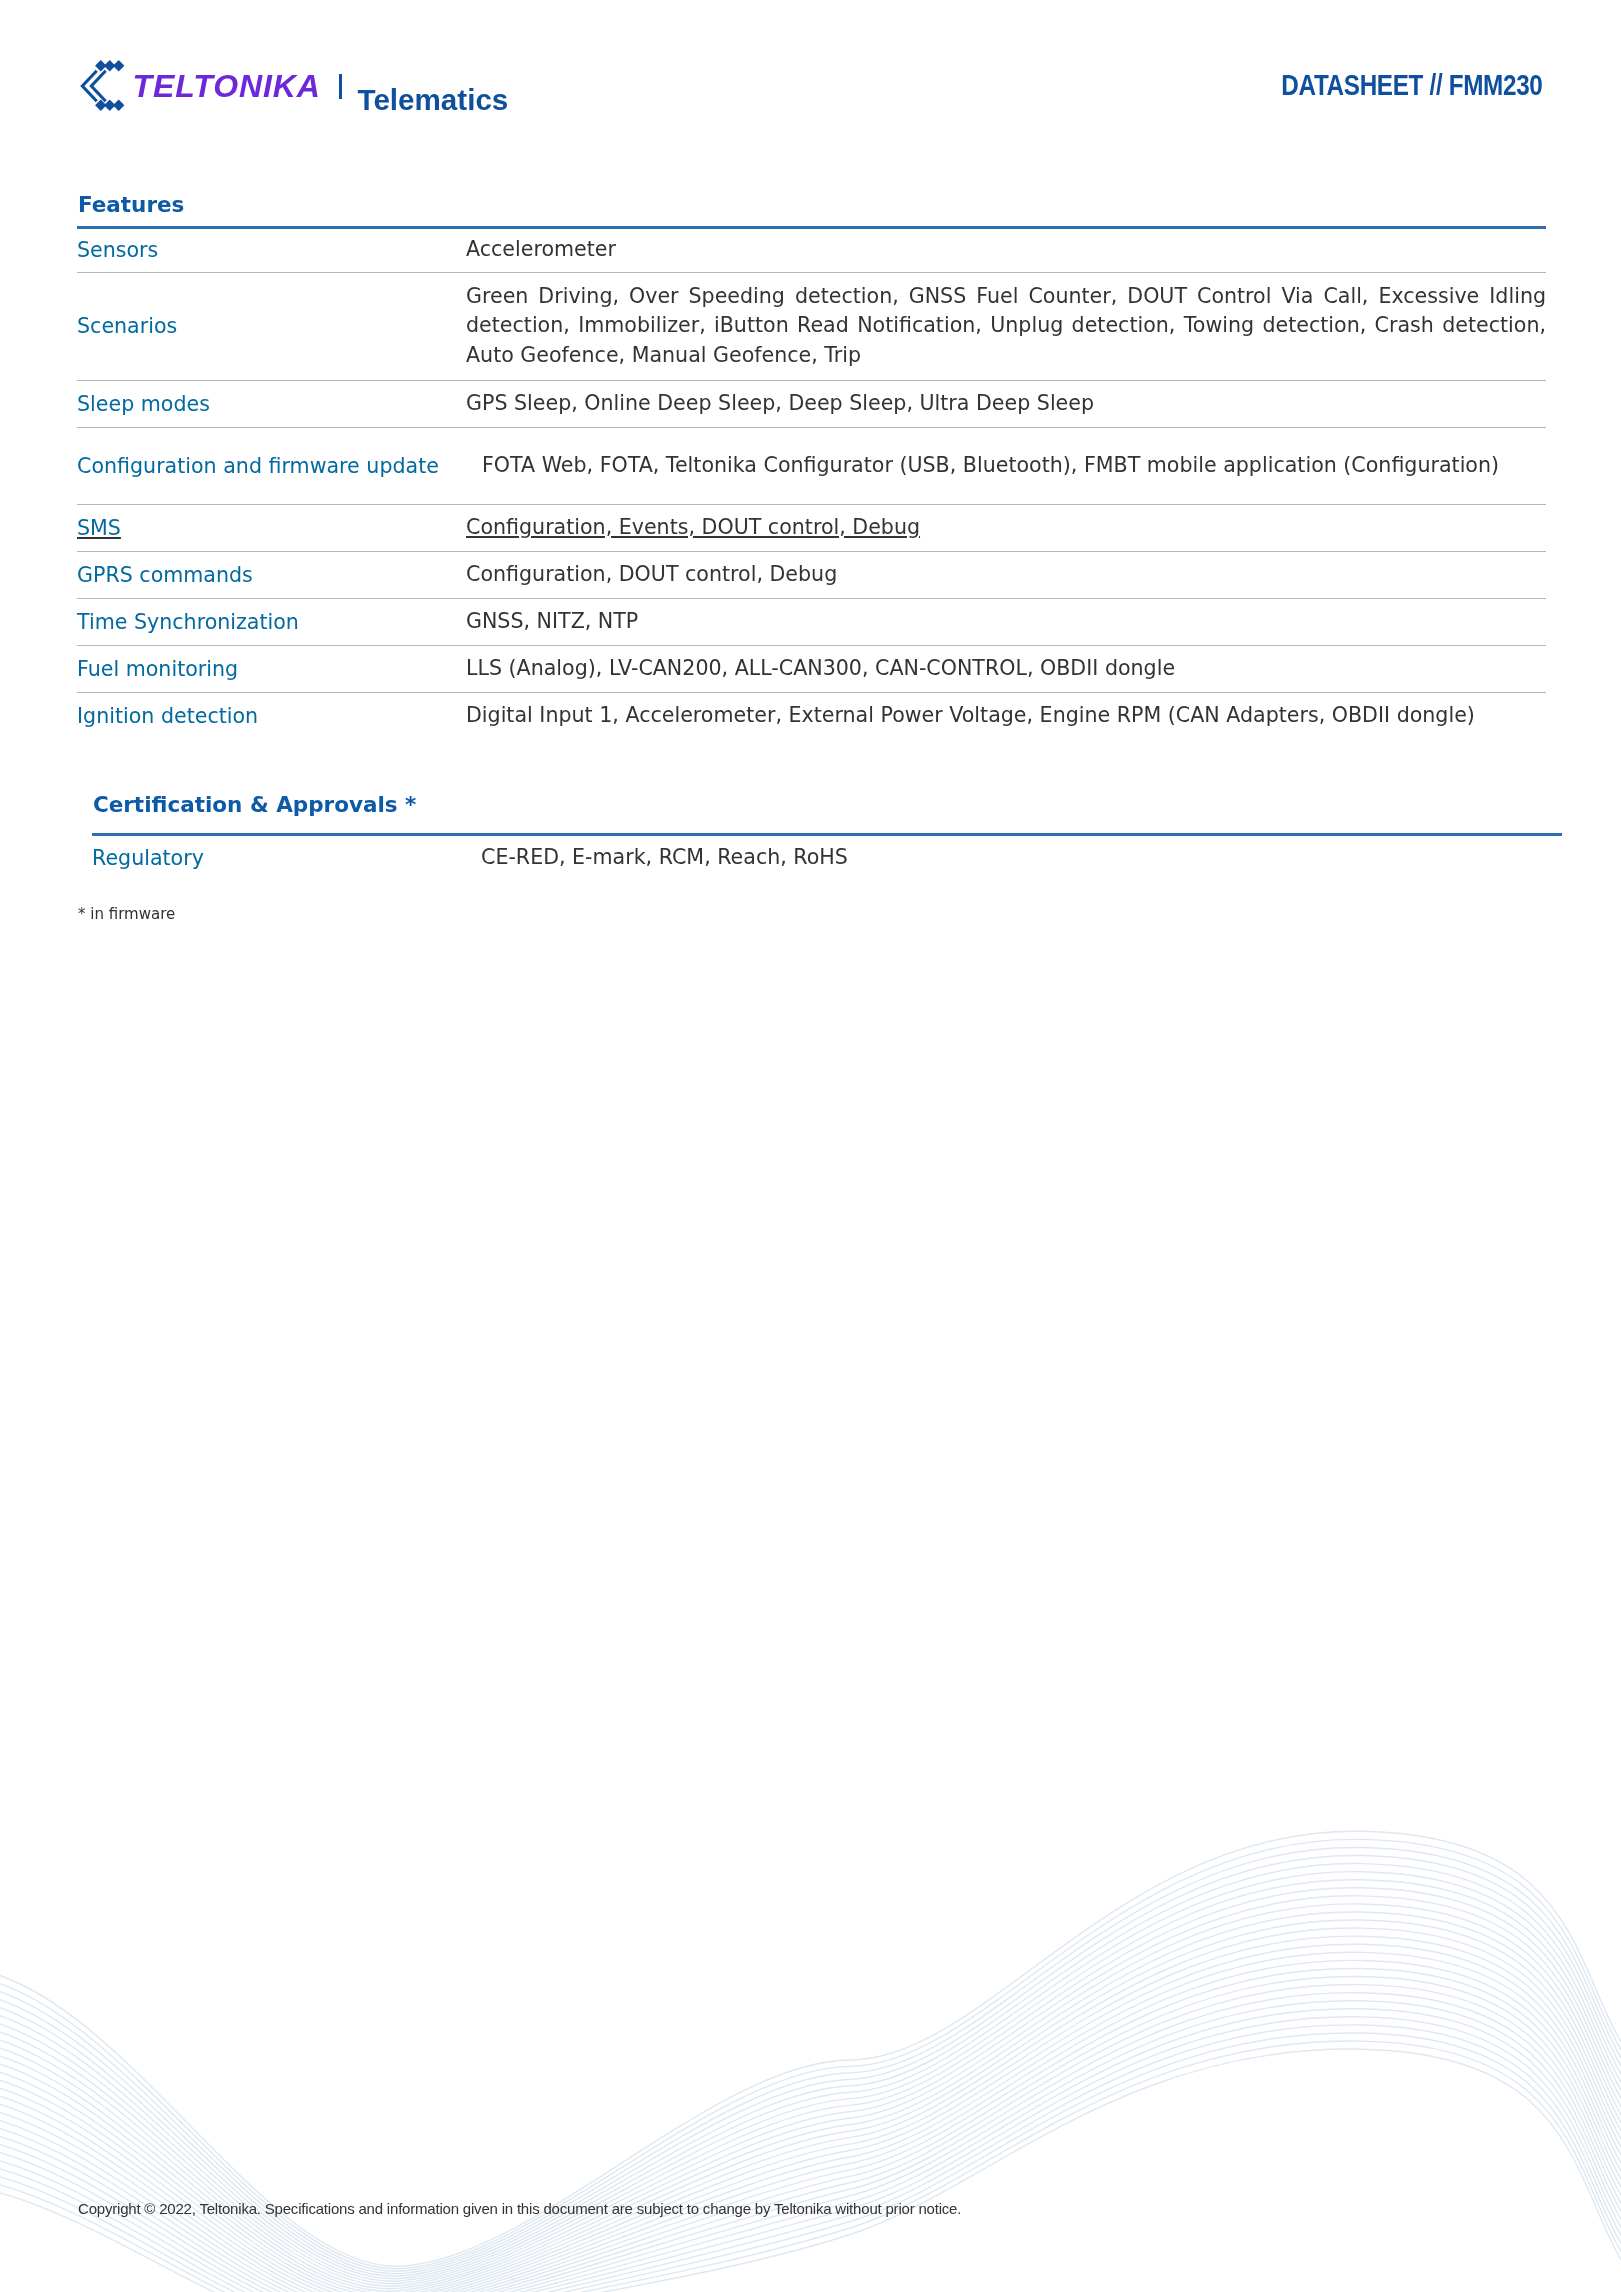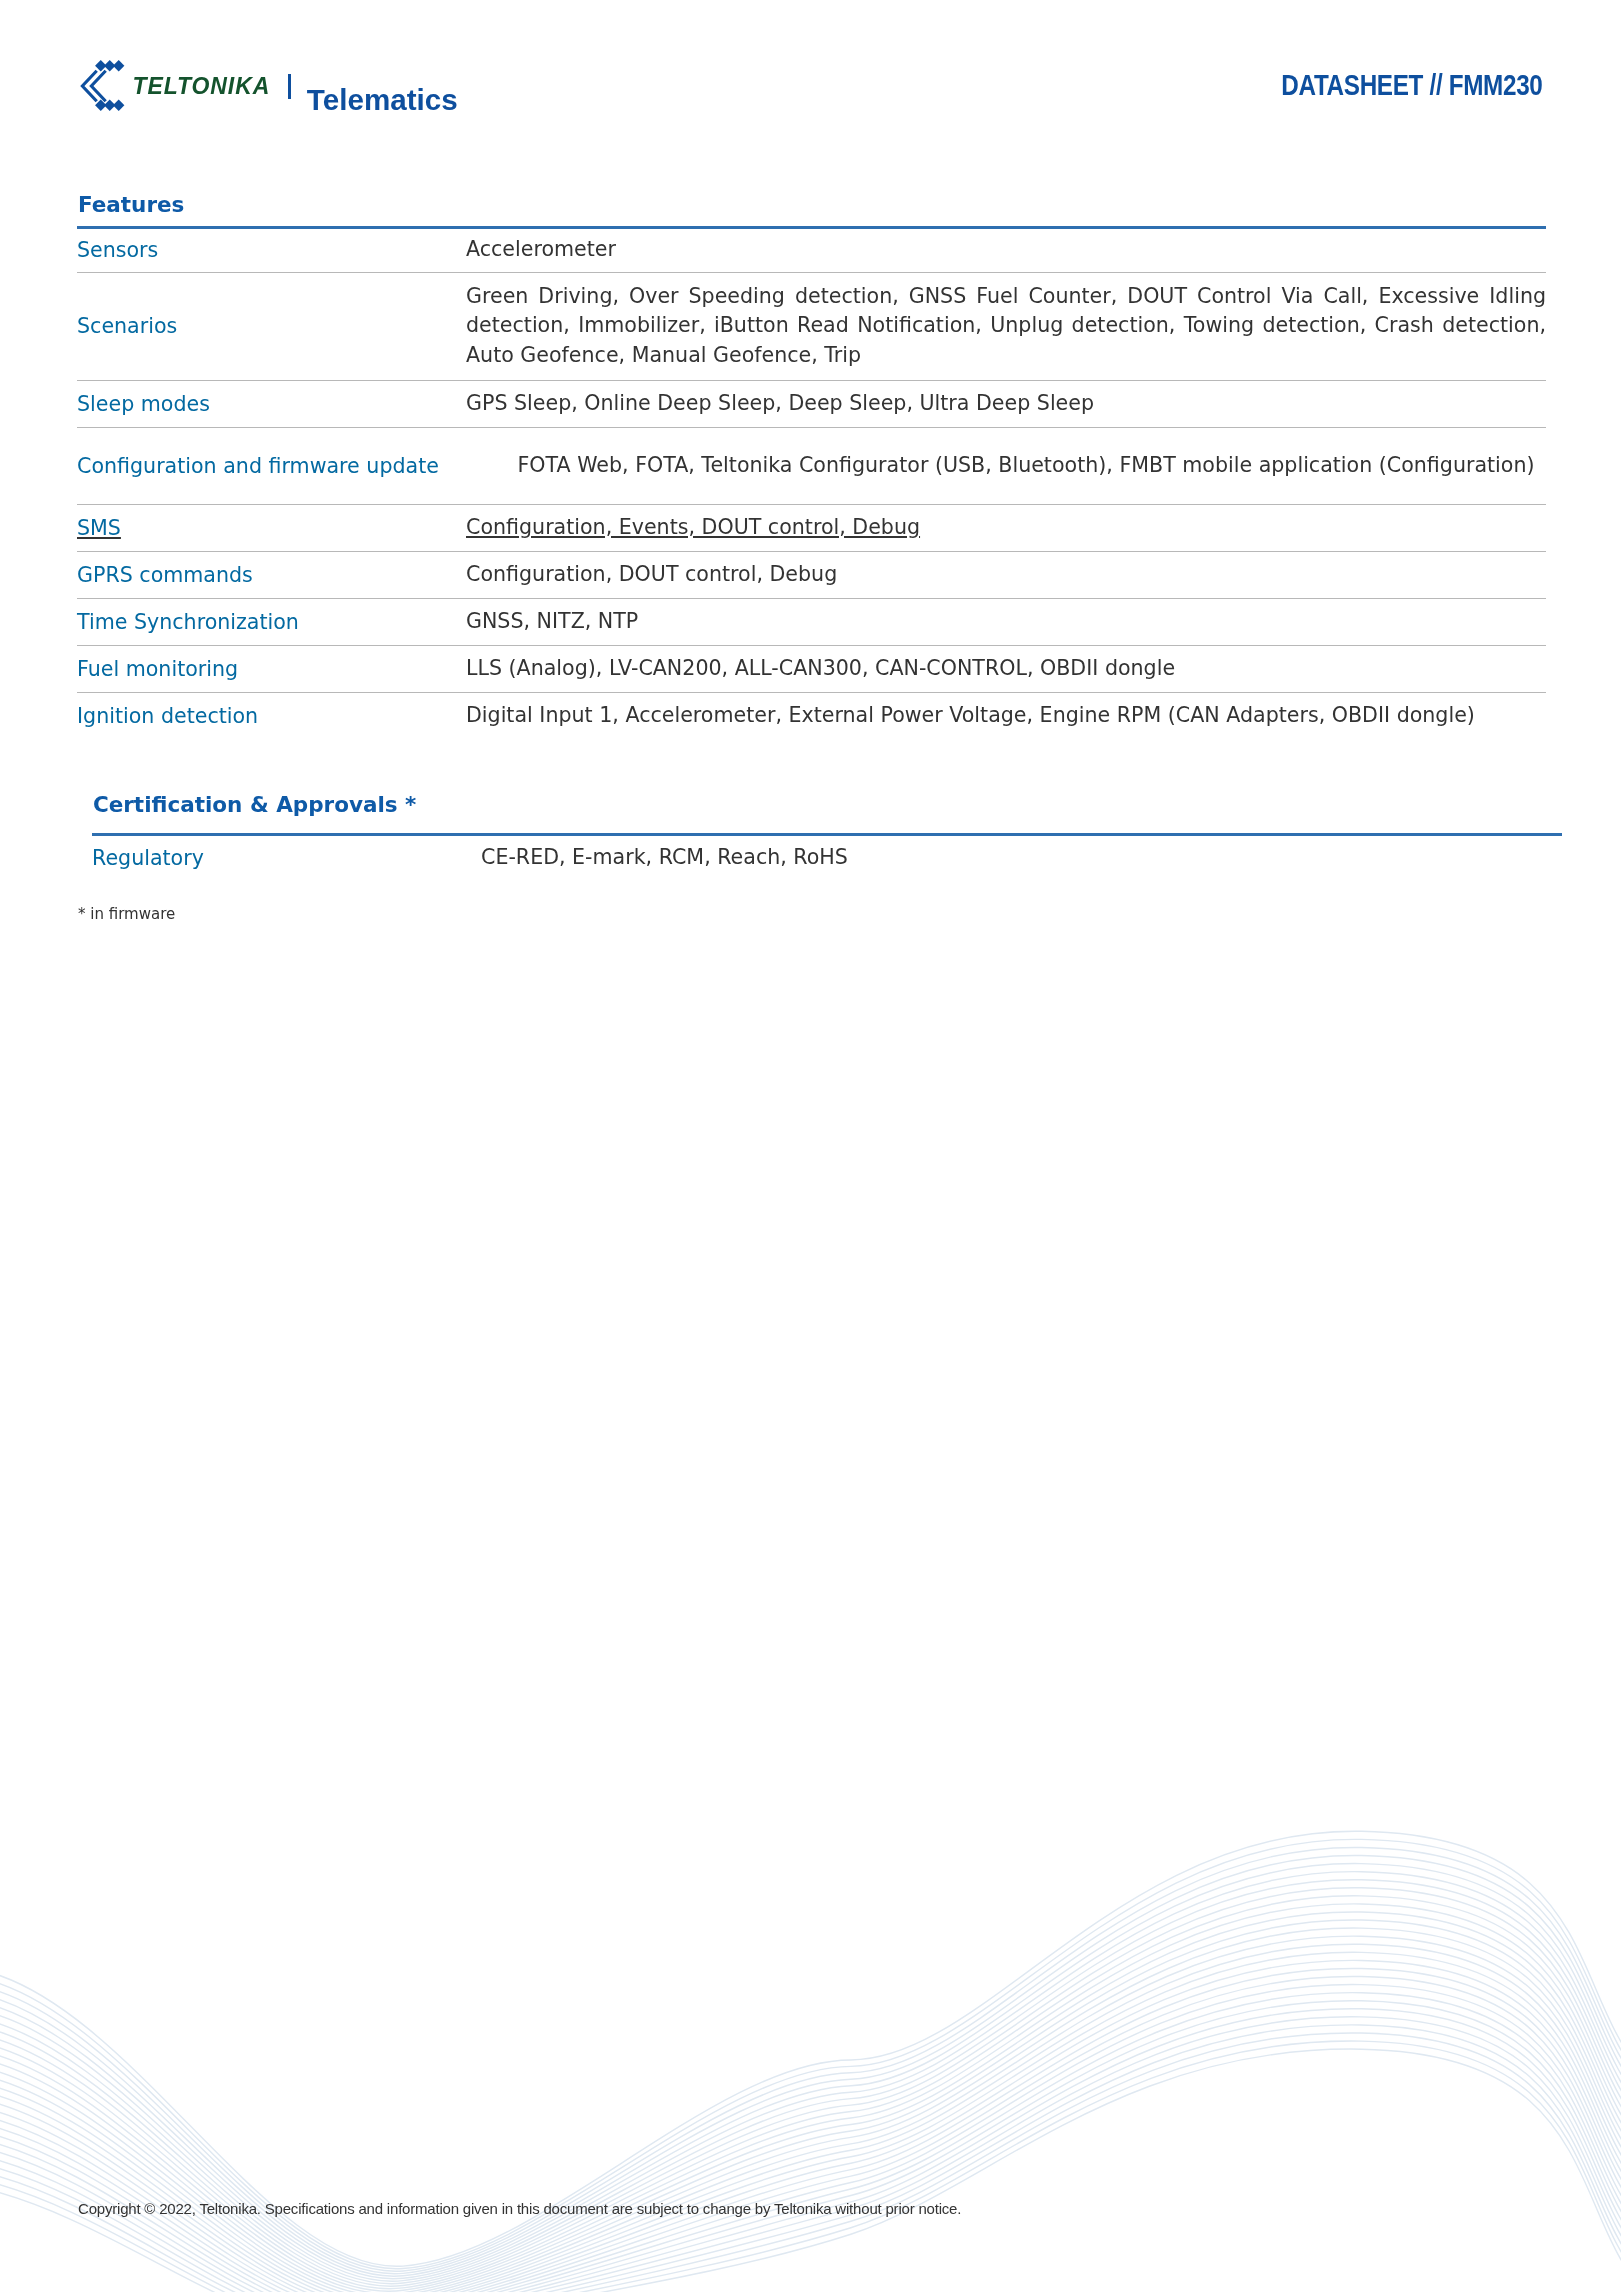--- a/index.html
+++ b/index.html
@@ -4,21 +4,21 @@
 <style>
   html, body { margin:0; padding:0; }
   body {
     width:1622px; height:2293px; position:relative; overflow:hidden;
     background:#ffffff; font-family:"Liberation Sans", sans-serif; color:#333333;
   }
   .header { position:absolute; left:0; top:0; width:1622px; height:125px; }
   .logo { position:absolute; left:77px; top:59px; height:54px; display:flex; align-items:center; }
   .logo-mark { width:52px; height:52px; margin-right:3.6px; }
   .logo-word { font-family:"Liberation Sans", sans-serif; font-weight:bold; font-style:italic;
-               font-size:23px; color:#14532d; letter-spacing:0.9px; }
+               font-size:32px; color:#6d28d9; letter-spacing:0.9px; }
   .logo-sep { width:2.7px; height:25px; background:#0e4f9e; margin:0 16px 0 18px; }
   .logo-sub { font-family:"Liberation Sans", sans-serif; font-weight:bold; font-size:29.6px; color:#0e4f9e;margin-top:27px; }
   .doc-title { position:absolute; right:79px; top:68px; font-family:"Liberation Sans", sans-serif;
                font-weight:bold; font-size:29.6px; color:#0e4f9e; letter-spacing:-0.4px;
                transform:scaleX(0.82); transform-origin:right center; }
 
   .section { position:absolute; left:77px; width:1469px; }
   .section-title { font-family:"DejaVu Sans", sans-serif; font-weight:bold; font-size:21.5px;
                    color:#0e5aa7; margin:0; padding:0 0 9px 0.9px; }
   .section-rule { height:2.7px; background:#2f6fb0; width:100%; }
@@ -104,21 +104,21 @@
     <div class="row" style="height:107px;">
       <div class="cell-key">Scenarios</div>
       <div class="cell-val">Green Driving, Over Speeding detection, GNSS Fuel Counter, DOUT Control Via Call, Excessive Idling detection,  Immobilizer, iButton Read Notification, Unplug detection, Towing detection, Crash detection, Auto Geofence, Manual Geofence, Trip</div>
     </div>
     <div class="row" style="height:46px;">
       <div class="cell-key">Sleep modes</div>
       <div class="cell-val">GPS Sleep, Online Deep Sleep, Deep Sleep, Ultra Deep Sleep</div>
     </div>
     <div class="row" style="height:76px;gap:16px;">
       <div class="cell-key" style="width:296px;flex:0 0 389px;">Configuration and firmware update</div>
-      <div class="cell-val" style="text-align:center;margin-left:24px;">FOTA Web, FOTA, Teltonika Configurator (USB, Bluetooth), FMBT mobile application (Configuration)</div>
+      <div class="cell-val" style="text-align:left;">FOTA Web, FOTA, Teltonika Configurator (USB, Bluetooth), FMBT mobile application (Configuration)</div>
     </div>
     <div class="row" style="height:46px;text-decoration:underline;">
       <div class="cell-key">SMS</div>
       <div class="cell-val">Configuration, Events, DOUT control, Debug</div>
     </div>
     <div class="row" style="height:46px;">
       <div class="cell-key">GPRS commands</div>
       <div class="cell-val">Configuration, DOUT control, Debug</div>
     </div>
     <div class="row" style="height:46px;">

